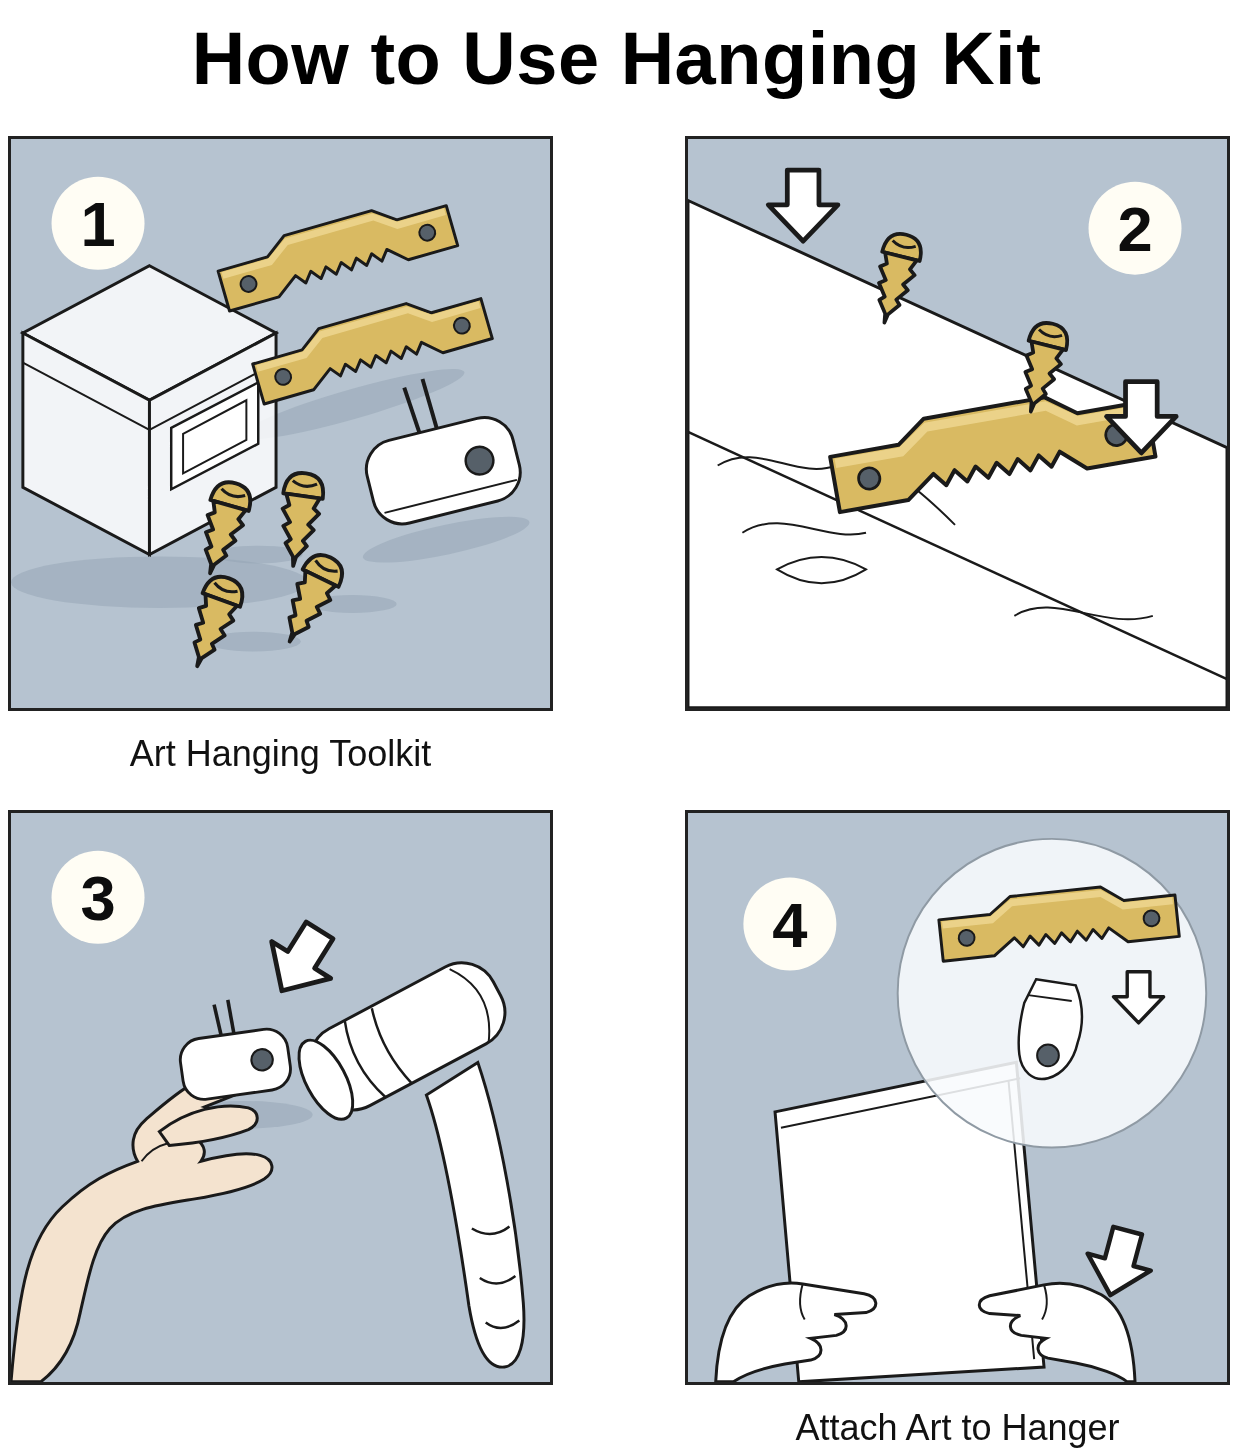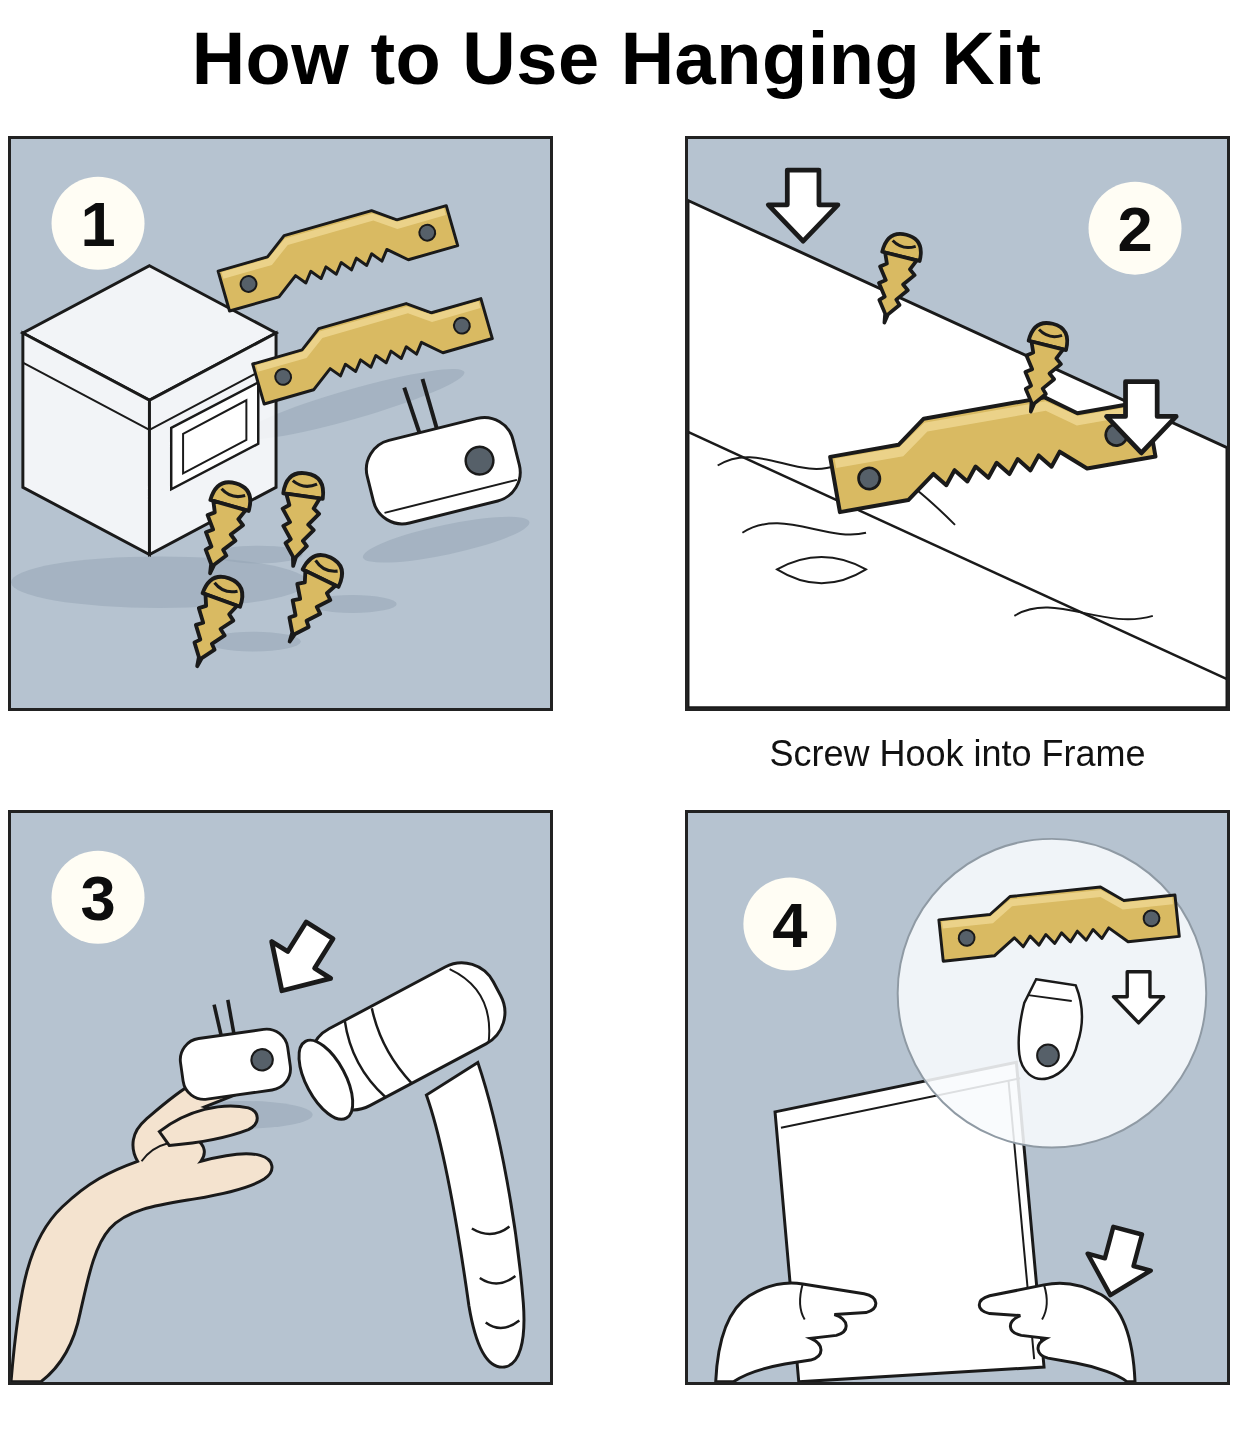--- a/index.html
+++ b/index.html
@@ -106,20 +106,21 @@
           <use href="#screw" transform="translate(268,332) rotate(8) scale(1.55)"></use>
           <use href="#screw" transform="translate(192,432) rotate(20) scale(1.55)"></use>
           <use href="#screw" transform="translate(296,408) rotate(26) scale(1.55)"></use>
 
           <g>
             <circle class="badge" cx="88" cy="85" r="47"></circle>
             <text class="badge-num" x="88" y="108" text-anchor="middle">1</text>
           </g>
         </svg>
       </div>
+      <div class="caption">Art Hanging Toolkit</div>
     </div>
 
     <div class="cell">
       <div class="panel">
         <svg class="art" viewBox="0 0 545 575">
 
           <g>
             <polygon class="white-part" stroke-width="3" points="0,62 545,312 545,575 0,575"></polygon>
             <line class="line" stroke-width="2.5" x1="0" y1="296" x2="545" y2="546"></line>
             <path class="line" stroke-width="2" d="M30,330 C70,305 110,345 150,330 S230,350 270,390"></path>
@@ -137,21 +138,20 @@
 
           <use href="#block-arrow" transform="translate(78,28) scale(1.6)"></use>
           <use href="#block-arrow" transform="translate(420,242) scale(1.6)"></use>
 
           <g>
             <circle class="badge" cx="452" cy="90" r="47"></circle>
             <text class="badge-num" x="452" y="113" text-anchor="middle">2</text>
           </g>
         </svg>
       </div>
-      <div class="caption">Screw Hook into Frame</div>
     </div>
 
     <div class="cell">
       <div class="panel">
         <svg class="art" viewBox="0 0 545 575">
           <ellipse class="shadow" cx="235" cy="305" rx="70" ry="14"></ellipse>
 
           <g>
             <path class="skin" stroke-width="3" d="M0,575
               C8,480 18,430 52,398
@@ -238,16 +238,17 @@
           </g>
 
           <use href="#block-arrow" transform="translate(400,418) scale(1.5) rotate(15 24 24)"></use>
 
           <g>
             <circle class="badge" cx="103" cy="112" r="47"></circle>
             <text class="badge-num" x="103" y="135" text-anchor="middle">4</text>
           </g>
         </svg>
       </div>
+      <div class="caption">Attach Art to Hanger</div>
     </div>
 
   </div>
 </div>
 
 </body></html>

